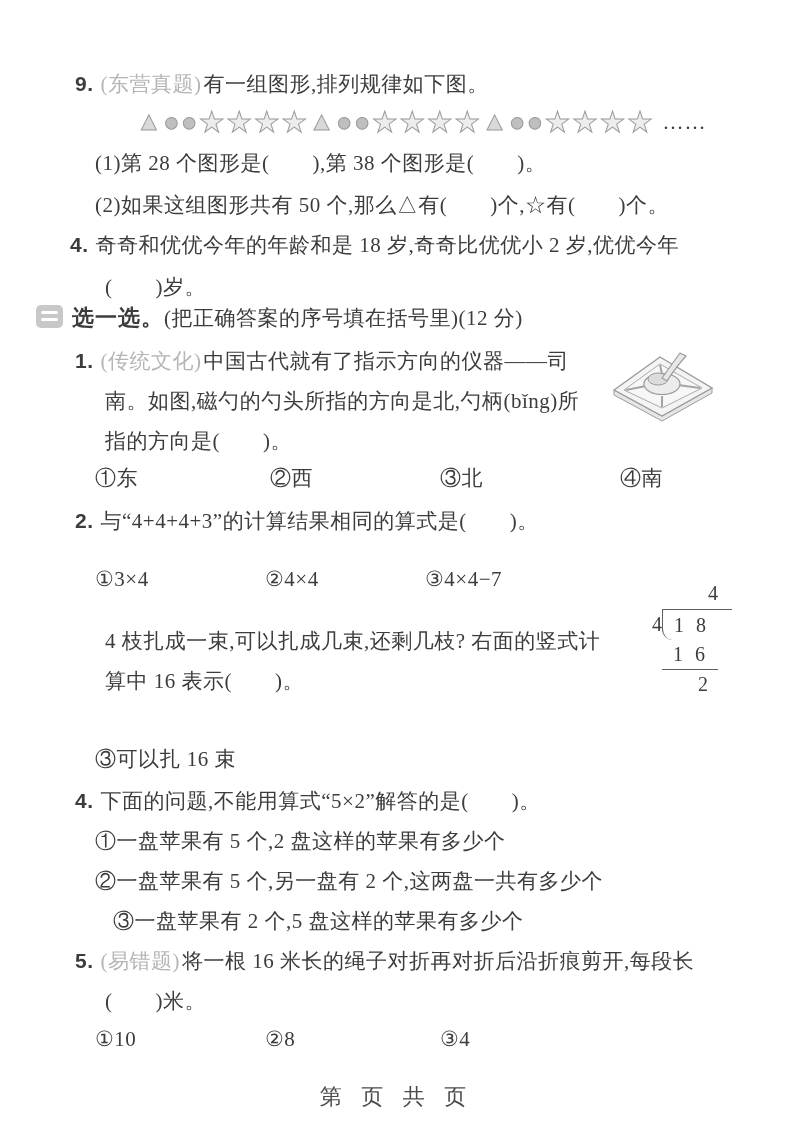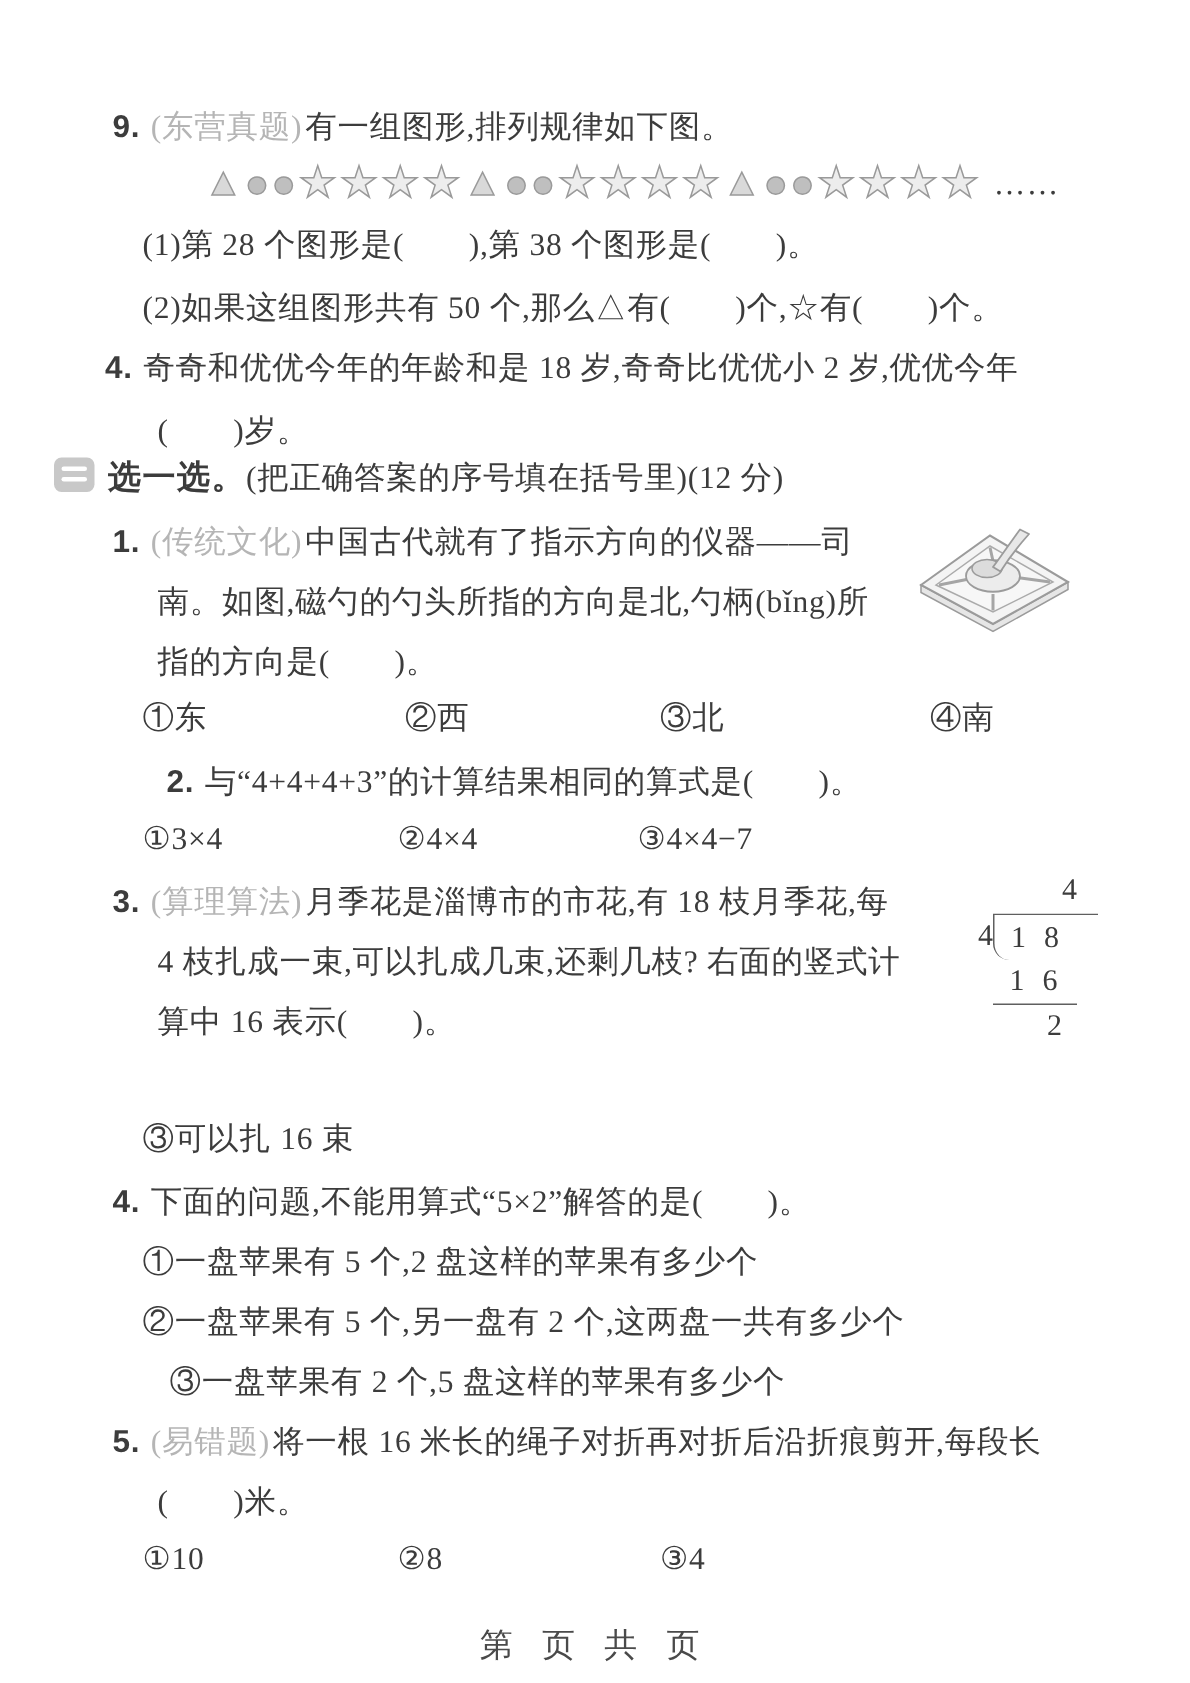--- a/index.html
+++ b/index.html
@@ -12,21 +12,21 @@
     --icon-gray:#c8c8c8;
   }
   *{box-sizing:border-box;}
   html,body{margin:0;padding:0;background:#fff;}
   body{font-family:"Liberation Serif", serif; color:var(--text);}
   .page{position:relative;width:793px;height:1122px;background:#ffffff;overflow:hidden;padding-left:40px;}
   .row{position:absolute;white-space:nowrap;font-size:21px;line-height:28px;letter-spacing:0.5px;}
   .q-num{font-family:"Liberation Sans", sans-serif;font-weight:700;margin-right:7px;font-size:21px;}
   .q-tag{color:var(--tag-gray);margin-right:2px;}
   .opts .opt{display:inline-block;}
-  .w175{width:175px;} .w170{width:170px;} .w180{width:180px;} .w160{width:160px;} .w235{width:235px;}
+  .w175{width:175px;} .w170{width:170px;} .w180{width:180px;} .w160{width:160px;margin-top:20px;} .w235{width:235px;}
   
   .sec-icon{display:inline-block;position:relative;width:27px;height:23px;background:var(--icon-gray);
     border-radius:5px;vertical-align:-3px;margin-right:9px;}
   .sec-icon .bar{position:absolute;left:5px;right:5px;height:3px;background:#ffffff;border-radius:2px;}
   .sec-icon .bar.b1{top:6px;} .sec-icon .bar.b2{top:13px;}
   .sec-title{font-weight:800;font-size:22px;letter-spacing:1px;}
   .sec-sub{font-size:21px;}
   
   .shape-row{display:flex;align-items:center;}
   .shape{display:inline-block;line-height:30px;-webkit-text-stroke:1px var(--shape-outline);}
@@ -105,30 +105,27 @@
   <svg class="sinan" width="118" height="80" viewBox="0 0 118 80">
     <polygon points="10,46 58,72 108,44 108,49 58,77 10,51" fill="#e6e6e6" stroke="#9b9b9b" stroke-width="1"></polygon>
     <polygon points="10,46 56,13 108,44 58,72" fill="#f4f4f4" stroke="#9b9b9b" stroke-width="1.4"></polygon>
     <polygon points="20,46 56,20 98,44 58,64" fill="#f7f7f7" stroke="#ababab" stroke-width="1"></polygon>
     <path d="M42 42 L22 46 M58 30 L56 21 M74 41 L96 44 M58 52 L58 63" stroke="#a5a5a5" stroke-width="2" fill="none"></path>
     <ellipse cx="58" cy="40" rx="18" ry="10.5" fill="#ececec" stroke="#9b9b9b" stroke-width="1.2"></ellipse>
     <ellipse cx="54" cy="35" rx="10" ry="6" fill="#dcdcdc" stroke="#9b9b9b" stroke-width="1"></ellipse>
     <path d="M58 34 C64 26 70 17 76 9 L82 12 C74 21 68 29 63 37 Z" fill="#e8e8e8" stroke="#9b9b9b" stroke-width="1.2" stroke-linejoin="round"></path>
   </svg>
 
-  <div class="row" style="left:75px;top:507px;margin-left:36px;">
+  <div class="row" style="left:75px;top:507px;">
     <span class="q-num">2.</span><span>与“4+4+4+3”的计算结果相同的算式是(　　)。</span>
   </div>
   <div class="row opts" style="left:95px;top:545px;">
     <span class="opt w170">①3×4</span><span class="opt w160">②4×4</span><span class="opt">③4×4−7</span>
   </div>
 
-  <div class="row" style="left:75px;top:587px;">
-    <span class="q-num">3.</span><span class="q-tag">(算理算法)</span><span>月季花是淄博市的市花,有 18 枝月季花,每</span>
-  </div>
   <div class="row" style="left:105px;top:627px;">4 枝扎成一束,可以扎成几束,还剩几枝? 右面的竖式计</div>
   <div class="row" style="left:105px;top:667px;">算中 16 表示(　　)。</div>
   <div class="row" style="left:95px;top:745px;">③可以扎 16 束</div>
 
   <div class="division">
     <div class="dv-q">4</div>
     <div class="dv-main">
       <span class="dv-divisor">4</span>
       <span class="dv-dividend">1 8</span>
     </div>

